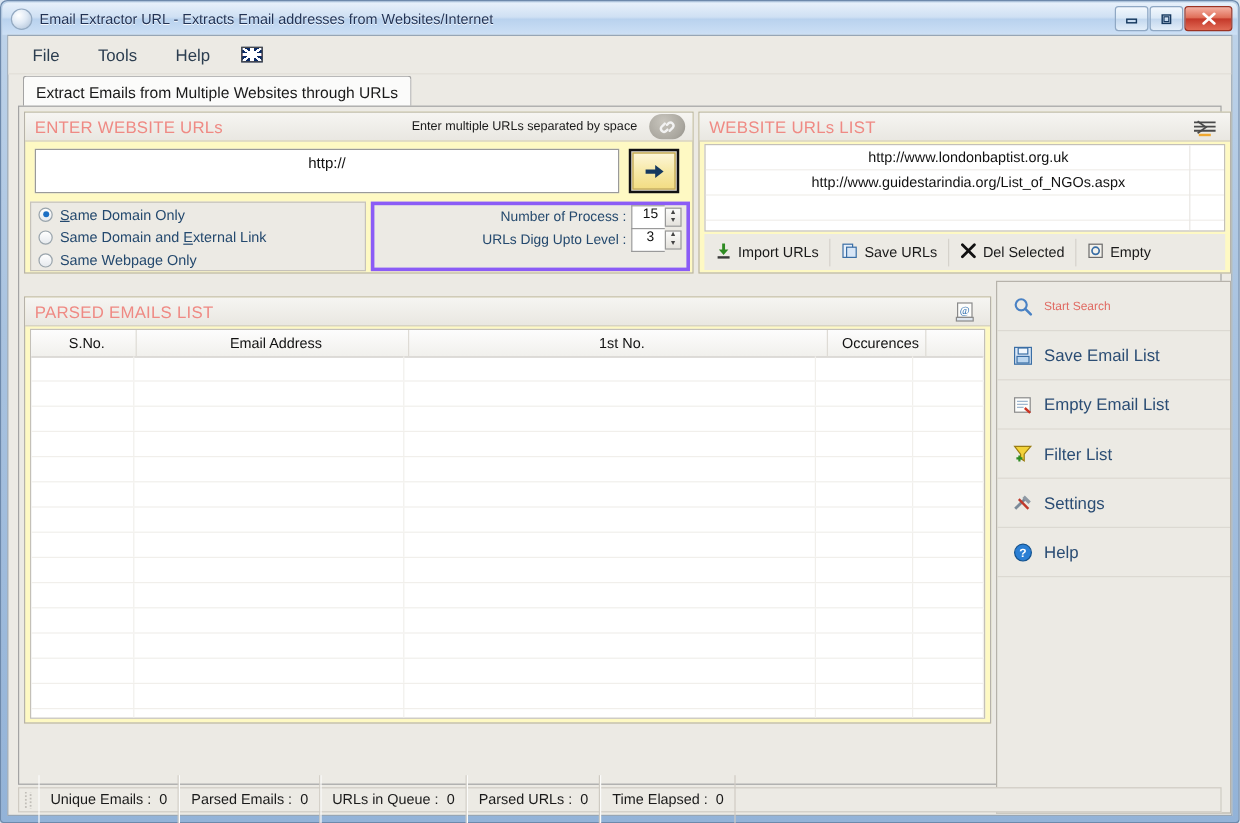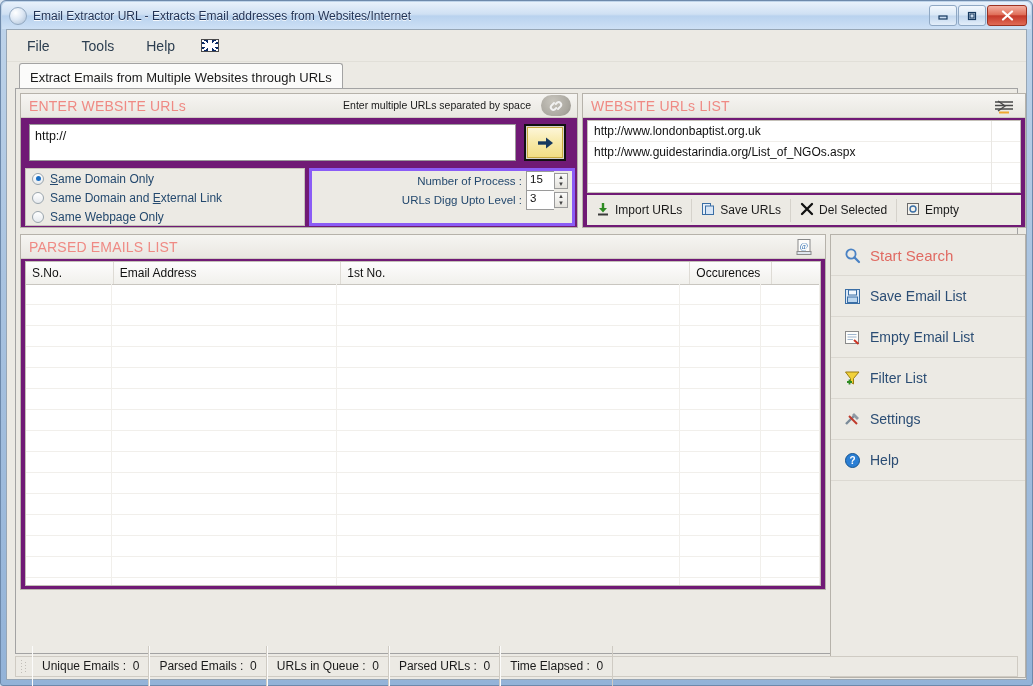--- a/index.html
+++ b/index.html
@@ -99,23 +99,24 @@
   }
   .tabpanel{
     position:absolute;left:8px;right:8px;top:58px;bottom:25px;
     background:#eceae4;
     border:1px solid #a3a3a3;
     box-sizing:border-box;
   }
   
   .group{
     position:absolute;
-    background:#701a75;
+    background:#fef9c3;
     border:1px solid #b6b2aa;
     box-sizing:border-box;
+    text-align:center;
   }
   .group-hdr{
     height:24px;
     background:linear-gradient(180deg,#f6f5f2 0%,#e9e7e1 100%);
     border-bottom:1px solid #cfcbc3;
     display:flex;align-items:center;position:relative;
     box-sizing:border-box;
   }
   .group-title{
     font-size:14px;color:#ef8a84;letter-spacing:.2px;margin-left:8px;
@@ -252,21 +253,21 @@
   
   .actions{
     position:absolute;
     background:#eceae4;border:1px solid #b6b2aa;box-sizing:border-box;
   }
   .act{
     display:flex;align-items:center;gap:9px;height:40px;padding-left:12px;
     border-bottom:1px solid #dcd9d2;
     font-size:14px;color:#2b4d74;
   }
-  .act.first{color:#e06a62;font-size:15px;}
+  .act.first{color:#e06a62;font-size:10px;}
   .act .ai{width:18px;height:18px;flex:0 0 auto;display:flex;align-items:center;justify-content:center;}
   
   .statusbar{
     position:absolute;left:8px;right:8px;bottom:2px;height:21px;
     background:#eceae4;border:1px solid #cfcbc3;box-sizing:border-box;
     display:flex;align-items:center;
   }
   .grip{width:10px;height:14px;margin:0 3px;opacity:.45;
     background:
       radial-gradient(circle,#8e8b84 45%,transparent 46%) 1px 2px/3px 3px repeat-y,
@@ -434,21 +435,21 @@
               <svg width="14" height="14" viewBox="0 0 14 14">
                   <rect x="1.5" y="1.5" width="11" height="11" fill="#f4f2ec" stroke="#6a6a6a"></rect>
                   <circle cx="7" cy="7" r="3" fill="none" stroke="#3a6ea5" stroke-width="1.4"></circle>
                 </svg>
             </span>
             <span>Empty</span>
           </div>
         </div>
       </div>
 
-      <div class="group" style="left:4px;top:145px;width:806px;height:356px;">
+      <div class="group" style="left:4px;top:158px;width:806px;height:356px;">
         <div class="group-hdr">
           <span class="group-title">PARSED EMAILS LIST</span>
           <span class="hdr-sq-btn">
             <svg width="20" height="18" viewBox="0 0 20 18">
               <rect x="4" y="1.5" width="12" height="12" fill="#fdfdfb" stroke="#8a8a8a"></rect>
               <text x="10" y="11" font-size="9" text-anchor="middle" fill="#2b6cb0" font-family="'Liberation Serif',serif">@</text>
               <rect x="3" y="13.5" width="14" height="3" fill="#dfe6ee" stroke="#8a8a8a"></rect>
             </svg>
           </span>
         </div>

